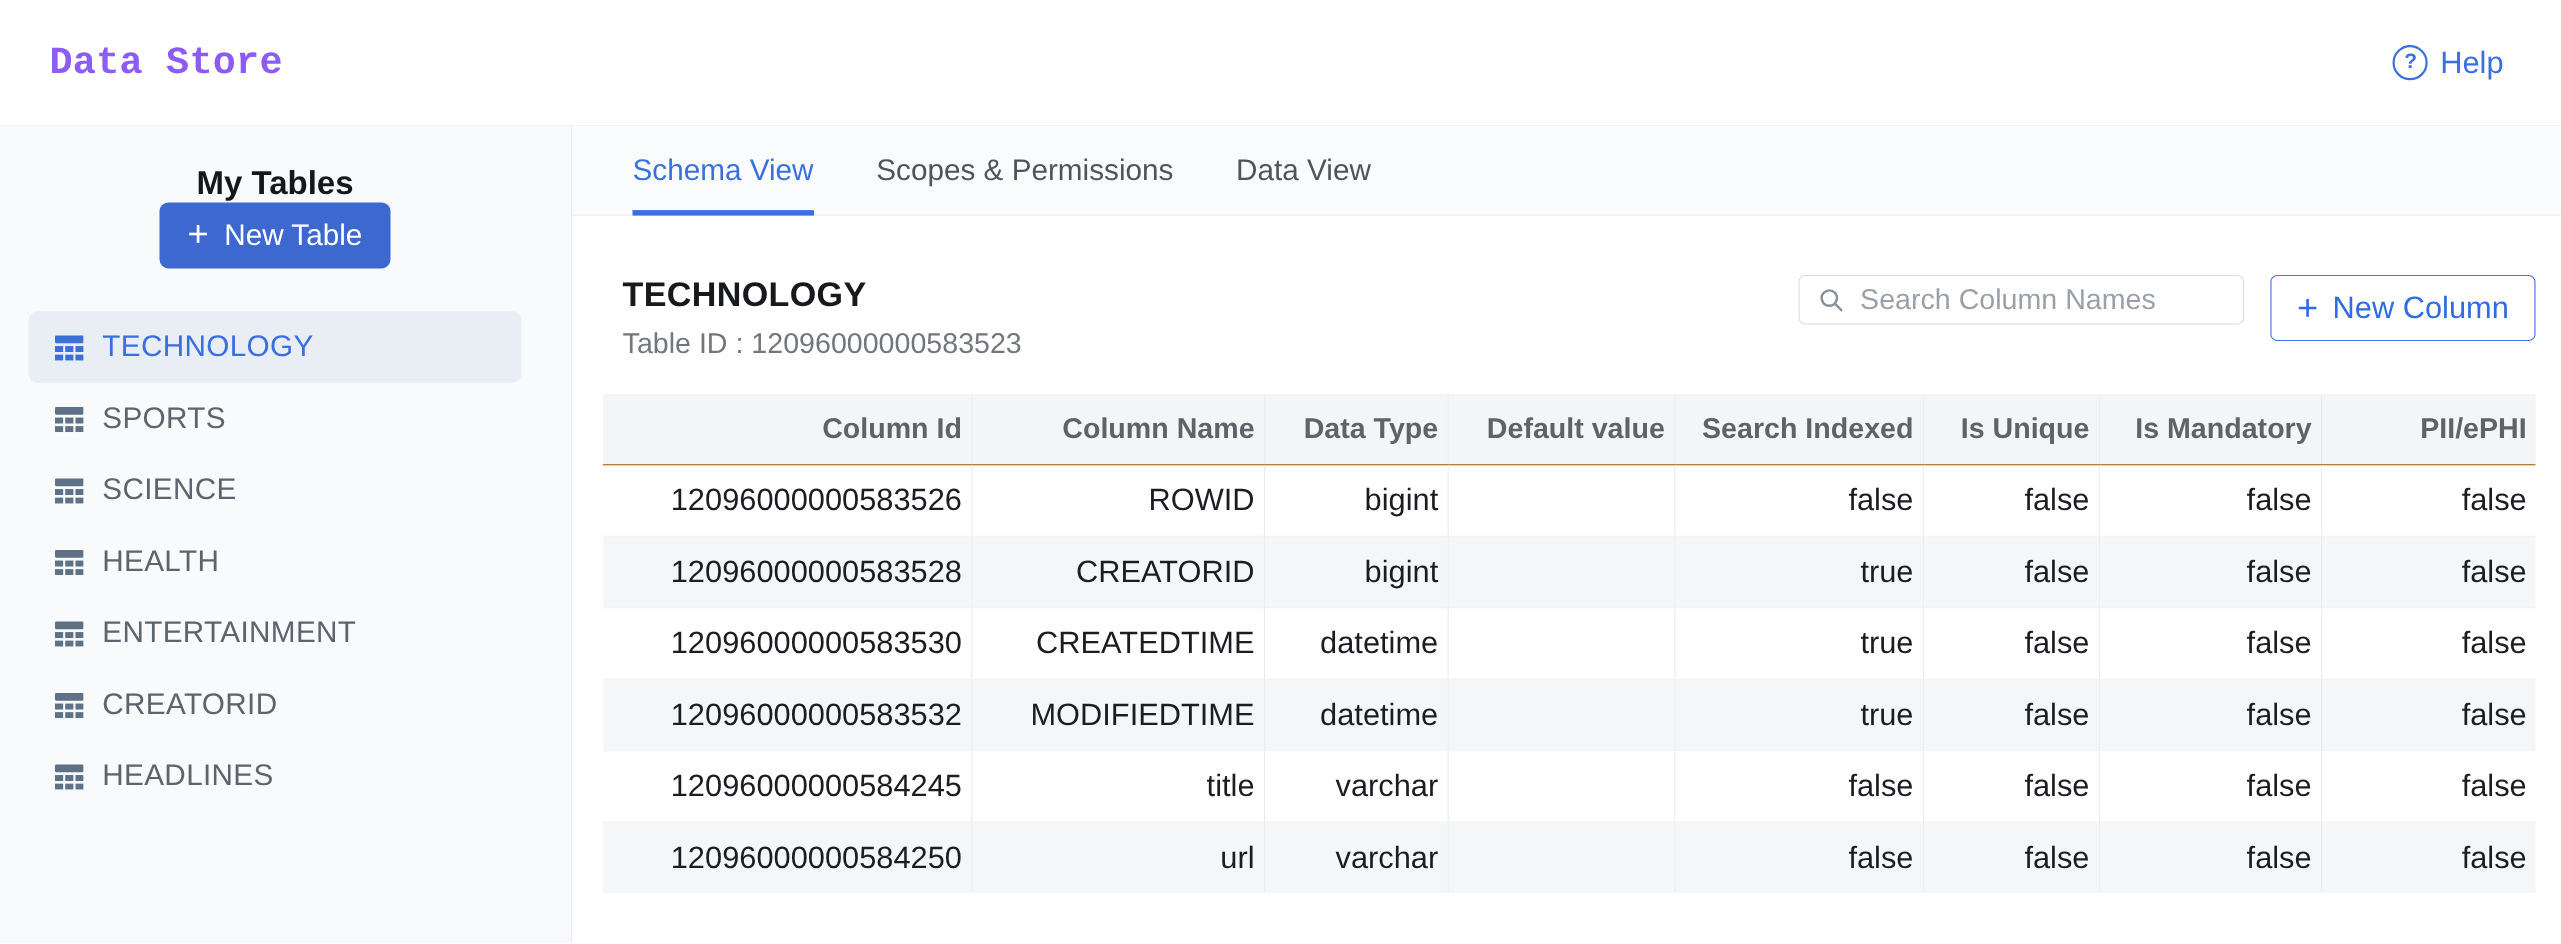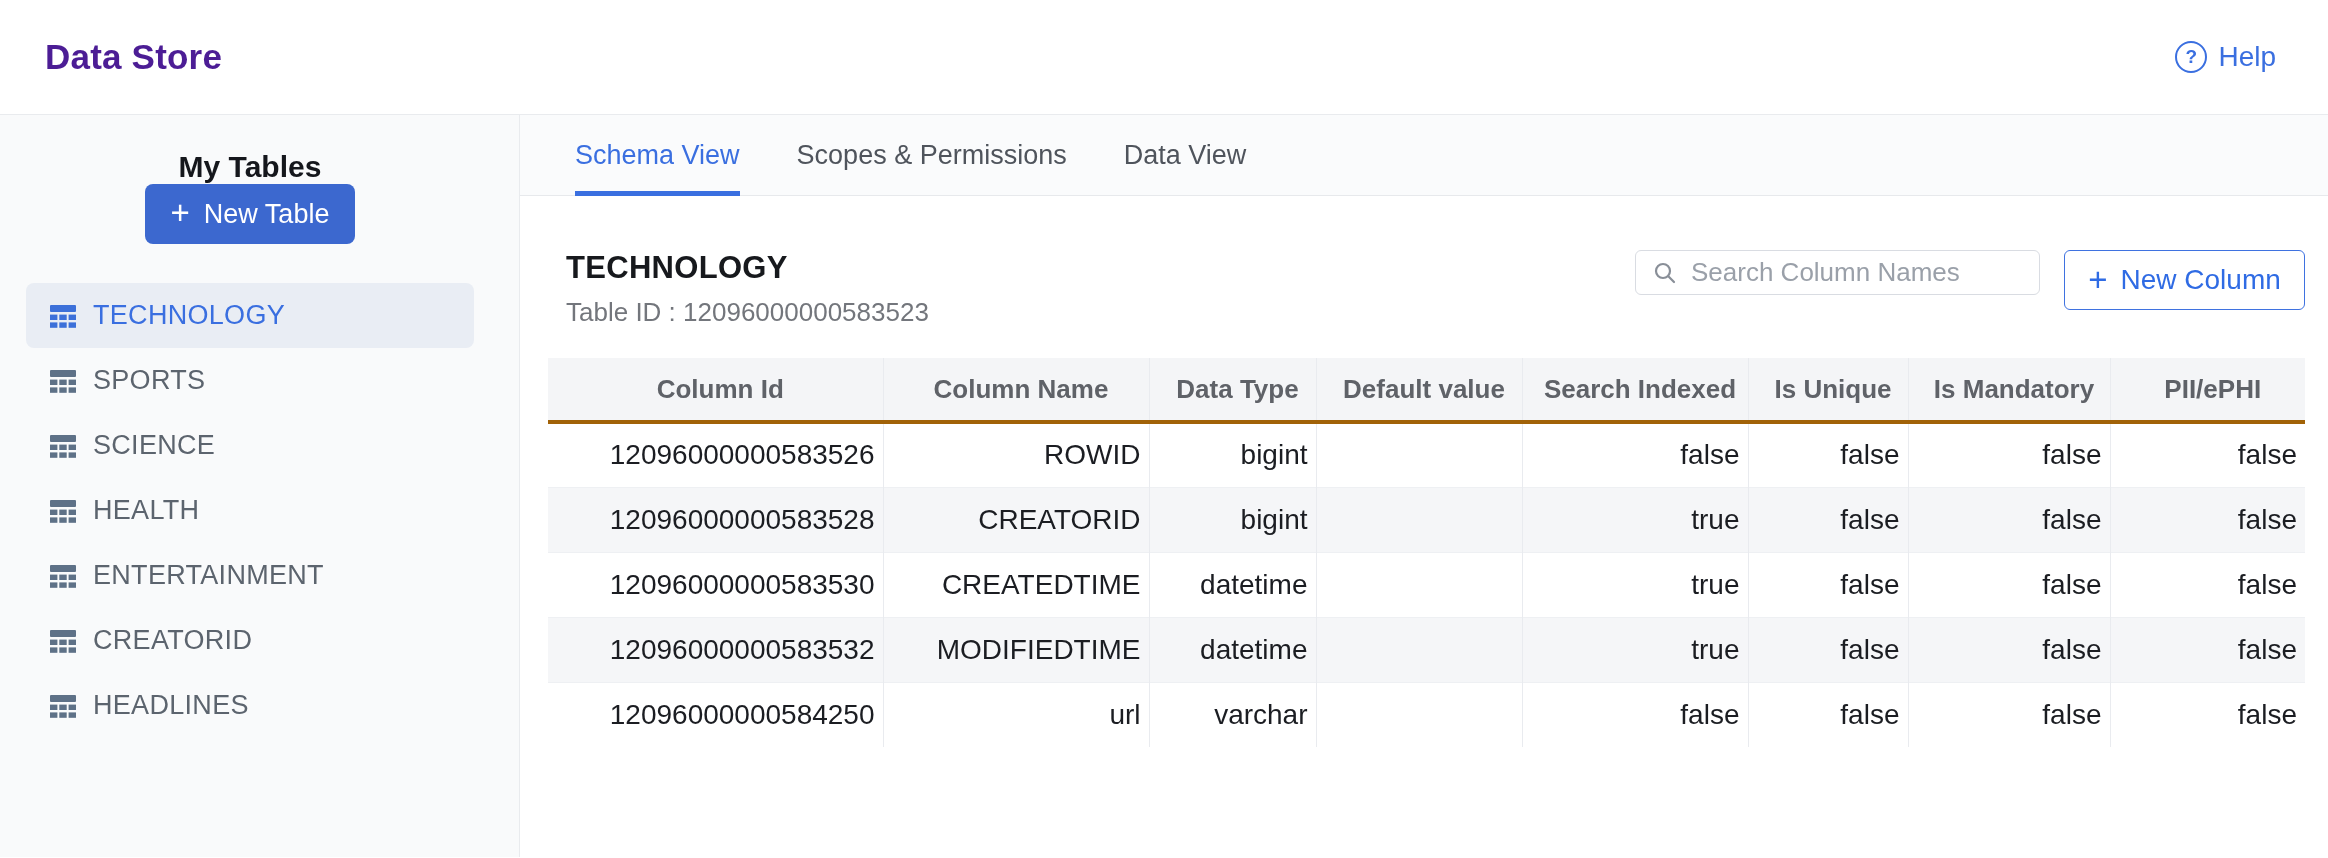--- a/index.html
+++ b/index.html
@@ -3,21 +3,21 @@
 <meta charset="utf-8">
 <style>
   * { margin:0; padding:0; box-sizing:border-box; }
   html,body { background:#ffffff; }
   body { font-family:"Liberation Sans", sans-serif; }
   .app { width:2328px; height:858px; background:#fff; overflow:hidden; }
 
   
   .topbar { height:115px; display:flex; align-items:center; justify-content:space-between;
             padding:0 52px 0 45px; border-bottom:1px solid #e9ebee; background:#fff; }
-  .app-title { font-size:35px; font-weight:bold; color:#4c1d95; letter-spacing:.2px; }
+  .app-title { font-size:35px; font-weight:bold; color:#8b5cf6; letter-spacing:.2px;font-family:Liberation Mono, monospace; }
   .help-link { display:flex; align-items:center; gap:11px; color:#3a6fe0; font-size:28px; cursor:pointer; }
   .help-q { width:32px; height:32px; border:2.5px solid #3a6fe0; border-radius:50%;
             display:flex; align-items:center; justify-content:center; font-size:19px; font-weight:bold; }
 
   
   .body-row { display:flex; height:742px; }
 
   
   .sidebar { width:520px; flex:0 0 520px; background:#f9fafb; border-right:1px solid #e9ebee;
              padding:35px 45px 0 26px; }
@@ -57,22 +57,22 @@
   .col-search { width:405px; height:45px; background:#fff; border:1px solid #d9dce2; border-radius:6px;
                 display:flex; align-items:center; padding:0 16px; gap:13px; }
   .btn-outline { width:241px; height:60px; background:#fff; border:1px solid #3f72e0; border-radius:6px;
                  color:#2f6be4; font-size:28px; display:flex; align-items:center; justify-content:center;
                  gap:13px; cursor:pointer; font-family:inherit; }
   .btn-outline .plus { font-size:33px; line-height:1; margin-top:-2px; }
 
   
   .schema-table { margin-top:30px; border-collapse:collapse; table-layout:fixed; width:1757px; }
   .schema-table th { height:64px; background:#f4f5f7; font-size:26px; font-weight:bold; color:#5f6268;
-                     text-align:center; padding:0 8px 0 18px; border-right:1px solid #e9ebef;
-                     border-bottom:4px solid #a16207; white-space:nowrap; overflow:hidden; }
+                     text-align:right; padding:0 8px 0 18px; border-right:1px solid #e9ebef;
+                     border-bottom:1px solid #a16207; white-space:nowrap; overflow:hidden; }
   .schema-table td { height:65px; font-size:28px; color:#1b1d22; text-align:right;
                      padding:0 8px 0 18px; border-right:1px solid #e9ebef; white-space:nowrap; overflow:hidden; }
   .schema-table th:last-child, .schema-table td:last-child { border-right:none; }
   .schema-table tbody tr:nth-child(even) { background:#f5f6f8; }
   .schema-table tbody tr + tr { border-top:1px solid #eef0f3; }
 </style>
 </head>
 <body>
 
 <div class="app">
@@ -286,20 +286,30 @@
                 <td>12096000000583532</td>
                 <td>MODIFIEDTIME</td>
                 <td>datetime</td>
                 <td></td>
                 <td>true</td>
                 <td>false</td>
                 <td>false</td>
                 <td>false</td>
               </tr>
               <tr>
+                <td>12096000000584245</td>
+                <td>title</td>
+                <td>varchar</td>
+                <td></td>
+                <td>false</td>
+                <td>false</td>
+                <td>false</td>
+                <td>false</td>
+              </tr>
+              <tr>
                 <td>12096000000584250</td>
                 <td>url</td>
                 <td>varchar</td>
                 <td></td>
                 <td>false</td>
                 <td>false</td>
                 <td>false</td>
                 <td>false</td>
               </tr>
             </tbody>

